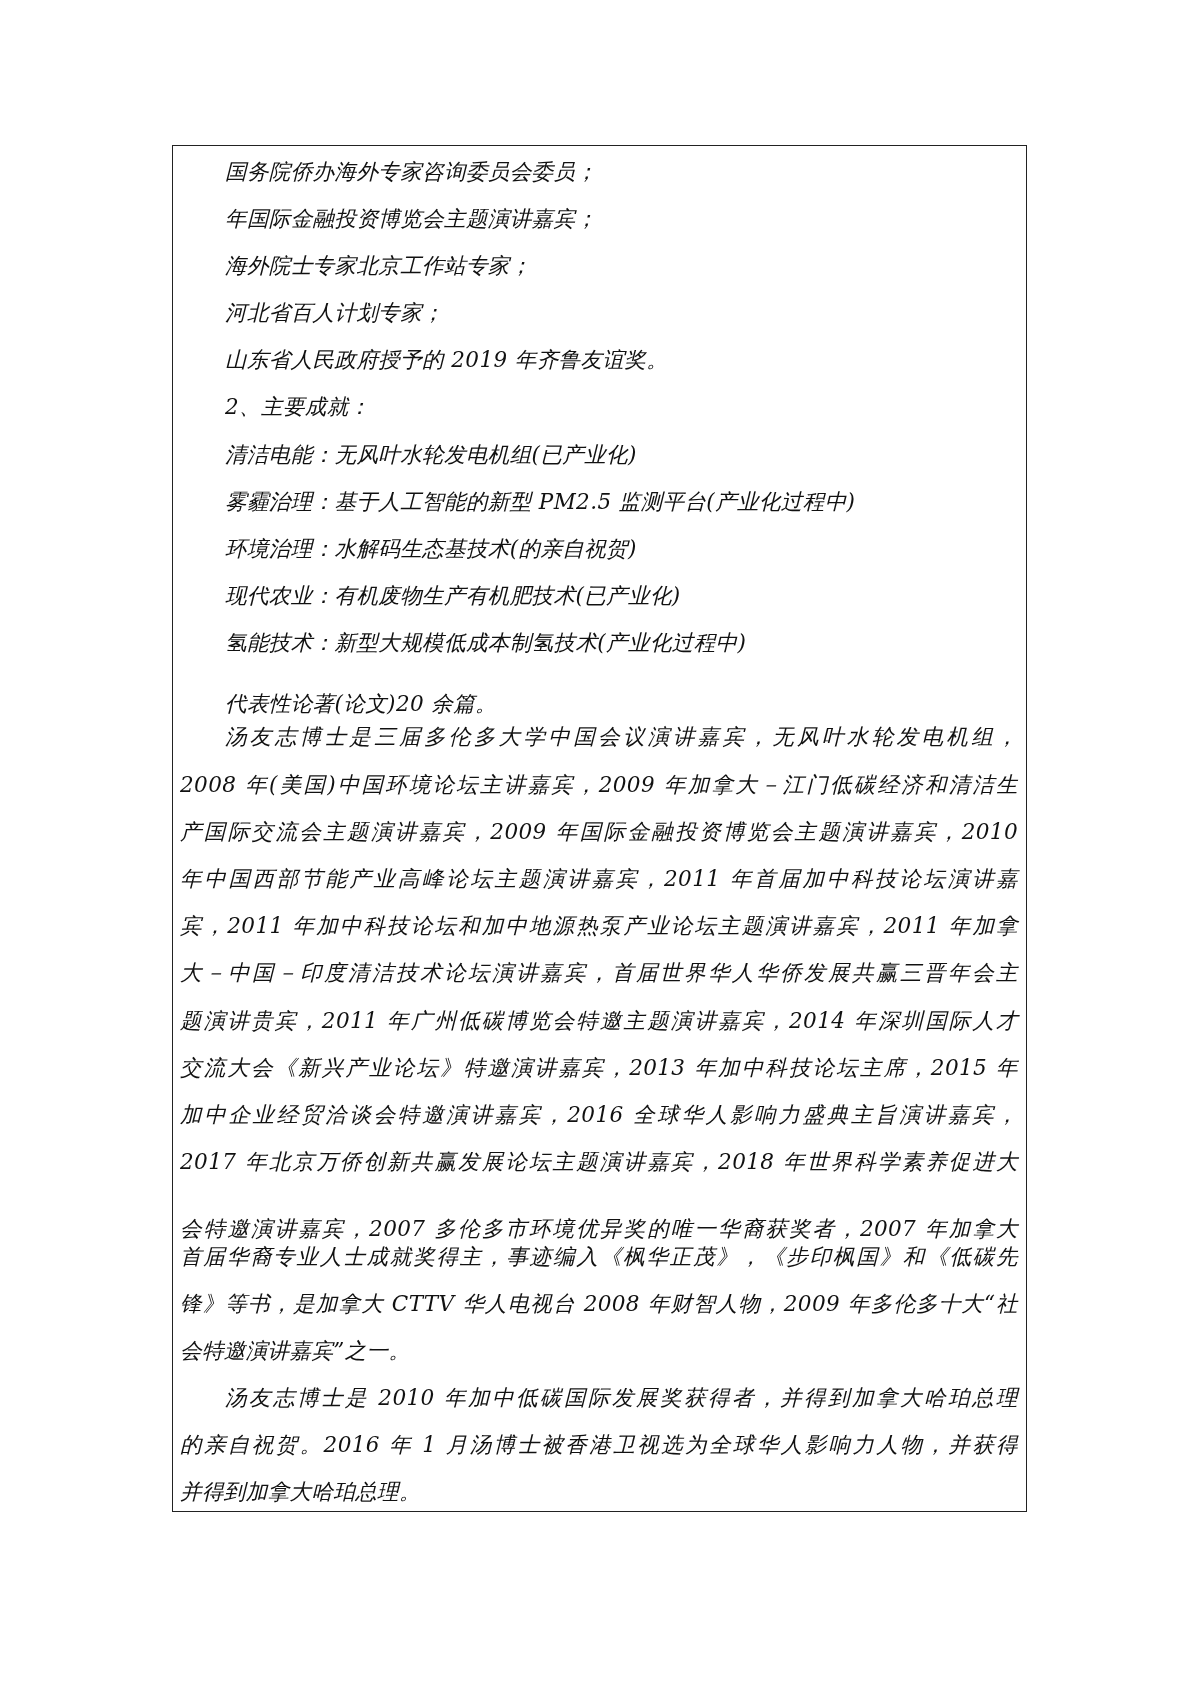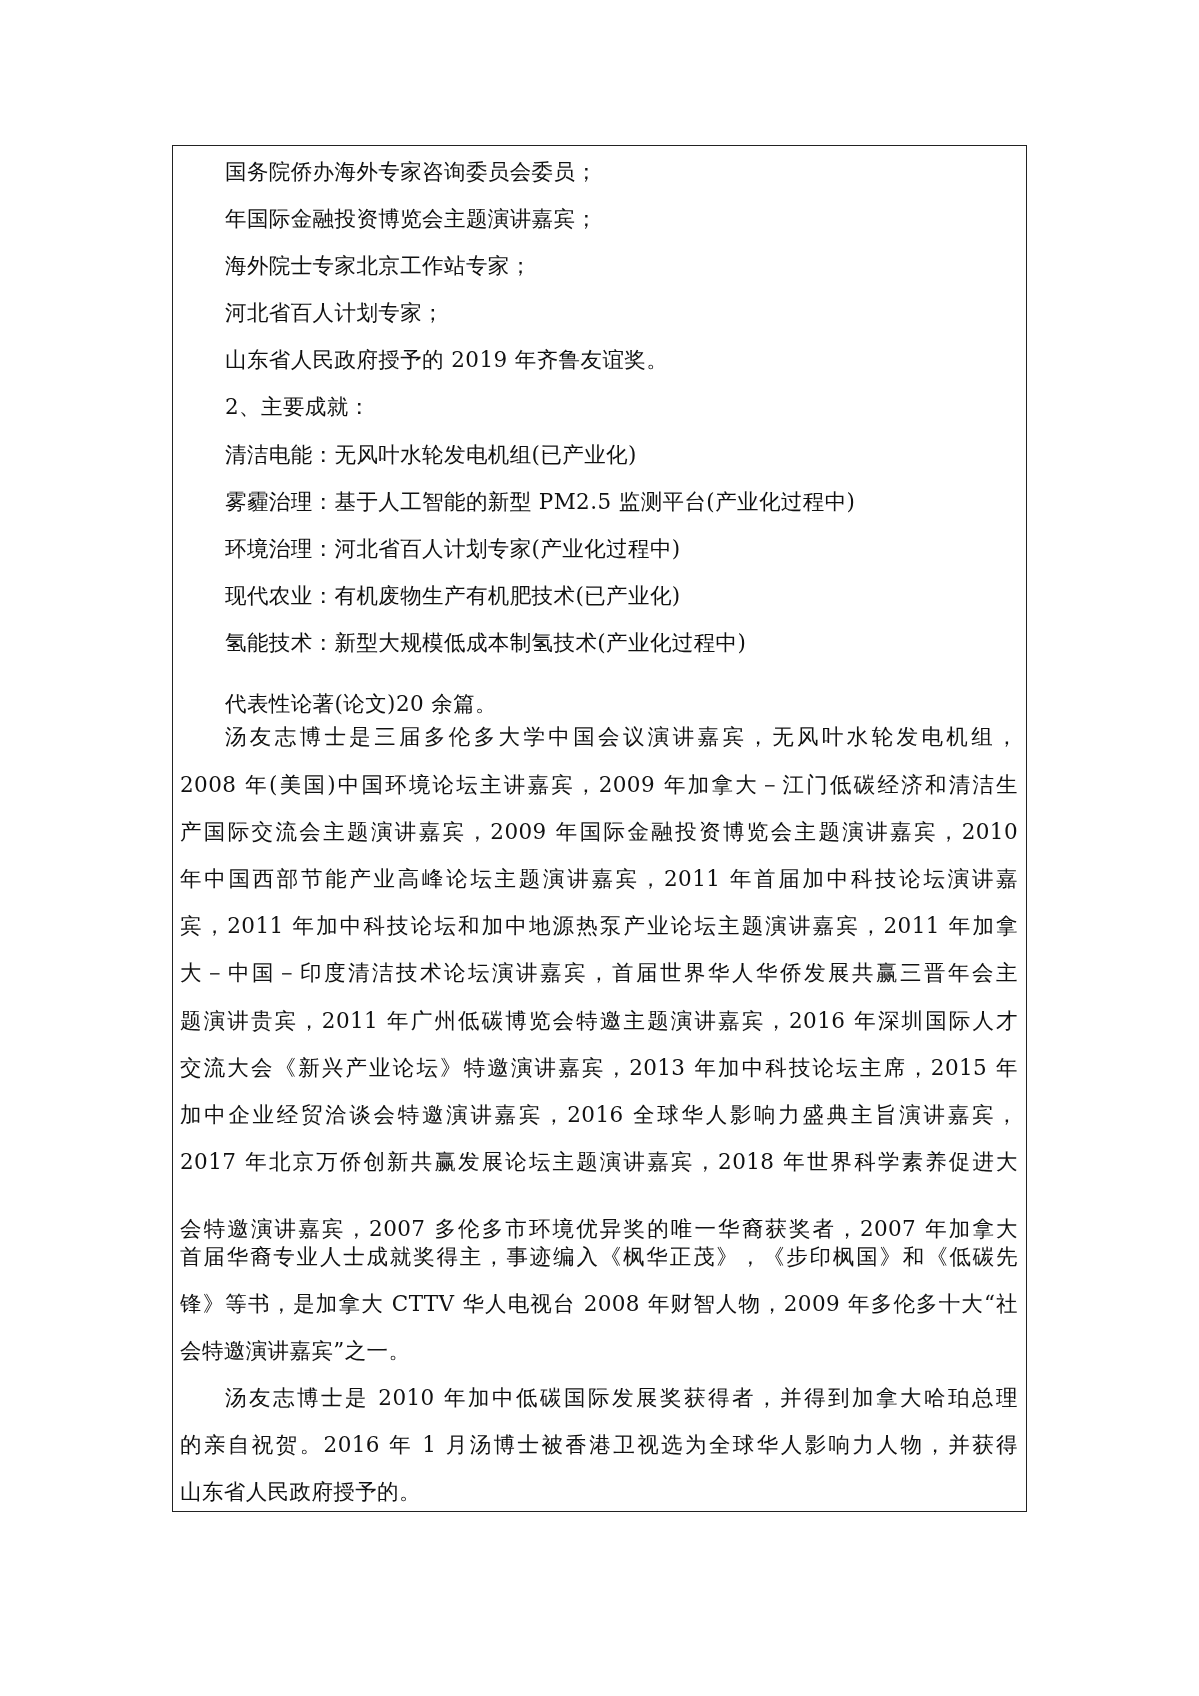--- a/index.html
+++ b/index.html
@@ -1,53 +1,53 @@
 <!DOCTYPE html>
 <html><head>
 <meta charset="utf-8">
 <style>
   html, body { margin: 0; padding: 0; background: #ffffff; }
   body { width: 1199px; height: 1696px; position: relative; overflow: hidden;
          font-family: "DejaVu Serif", "Liberation Serif", serif; color: #111; }
   .box { position: absolute; left: 172px; top: 145px; width: 855px; height: 1367px;
          border: 1.5px solid #222; box-sizing: border-box; }
   .line { position: absolute; left: 180px; width: 838px; height: 30px; line-height: 30px;
-          font-size: 21.5px; white-space: nowrap; overflow: visible; letter-spacing: 0.4px; }
+          font-size: 21.5px; white-space: nowrap; overflow: visible; letter-spacing: 0.4px; font-style: italic; }
   .line.indent { left: 225px; width: 793px; }
   .line.full { text-align: justify; text-align-last: justify; }
 </style>
 </head>
 <body>
 
 <div class="box"></div>
 
 <div class="line indent" style="top:157px">国务院侨办海外专家咨询委员会委员；</div>
 <div class="line indent" style="top:204px">年国际金融投资博览会主题演讲嘉宾；</div>
 <div class="line indent" style="top:251px">海外院士专家北京工作站专家；</div>
 <div class="line indent" style="top:298px">河北省百人计划专家；</div>
 <div class="line indent" style="top:345px">山东省人民政府授予的 2019 年齐鲁友谊奖。</div>
 
 <div class="line indent" style="top:392px">2、主要成就：</div>
 <div class="line indent" style="top:440px">清洁电能：无风叶水轮发电机组(已产业化)</div>
 <div class="line indent" style="top:487px">雾霾治理：基于人工智能的新型 PM2.5 监测平台(产业化过程中)</div>
-<div class="line indent" style="top:534px">环境治理：河北省百人计划专家(产业化过程中)</div>
+<div class="line indent" style="top:534px">环境治理：水解码生态基技术(的亲自祝贺)</div>
 <div class="line indent" style="top:581px">现代农业：有机废物生产有机肥技术(已产业化)</div>
 <div class="line indent" style="top:628px">氢能技术：新型大规模低成本制氢技术(产业化过程中)</div>
 <div class="line indent" style="top:689px">代表性论著(论文)20 余篇。</div>
 
 <div class="line indent full" style="top:722px">汤友志博士是三届多伦多大学中国会议演讲嘉宾，无风叶水轮发电机组，</div>
 <div class="line full" style="top:770px">2008 年(美国)中国环境论坛主讲嘉宾，2009 年加拿大－江门低碳经济和清洁生</div>
 <div class="line full" style="top:817px">产国际交流会主题演讲嘉宾，2009 年国际金融投资博览会主题演讲嘉宾，2010</div>
 <div class="line full" style="top:864px">年中国西部节能产业高峰论坛主题演讲嘉宾，2011 年首届加中科技论坛演讲嘉</div>
 <div class="line full" style="top:911px">宾，2011 年加中科技论坛和加中地源热泵产业论坛主题演讲嘉宾，2011 年加拿</div>
 <div class="line full" style="top:958px">大－中国－印度清洁技术论坛演讲嘉宾，首届世界华人华侨发展共赢三晋年会主</div>
-<div class="line full" style="top:1006px">题演讲贵宾，2011 年广州低碳博览会特邀主题演讲嘉宾，2016 年深圳国际人才</div>
+<div class="line full" style="top:1006px">题演讲贵宾，2011 年广州低碳博览会特邀主题演讲嘉宾，2014 年深圳国际人才</div>
 <div class="line full" style="top:1053px">交流大会《新兴产业论坛》特邀演讲嘉宾，2013 年加中科技论坛主席，2015 年</div>
 <div class="line full" style="top:1100px">加中企业经贸洽谈会特邀演讲嘉宾，2016 全球华人影响力盛典主旨演讲嘉宾，</div>
 <div class="line full" style="top:1147px">2017 年北京万侨创新共赢发展论坛主题演讲嘉宾，2018 年世界科学素养促进大</div>
 <div class="line full" style="top:1214px">会特邀演讲嘉宾，2007 多伦多市环境优异奖的唯一华裔获奖者，2007 年加拿大</div>
 <div class="line full" style="top:1242px">首届华裔专业人士成就奖得主，事迹编入《枫华正茂》，《步印枫国》和《低碳先</div>
 <div class="line full" style="top:1289px">锋》等书，是加拿大 CTTV 华人电视台 2008 年财智人物，2009 年多伦多十大“社</div>
 <div class="line" style="top:1336px">会特邀演讲嘉宾”之一。</div>
 
 <div class="line indent full" style="top:1383px">汤友志博士是 2010 年加中低碳国际发展奖获得者，并得到加拿大哈珀总理</div>
 <div class="line full" style="top:1430px">的亲自祝贺。2016 年 1 月汤博士被香港卫视选为全球华人影响力人物，并获得</div>
-<div class="line" style="top:1477px">山东省人民政府授予的。</div>
+<div class="line" style="top:1477px">并得到加拿大哈珀总理。</div>
 
 </body></html>

